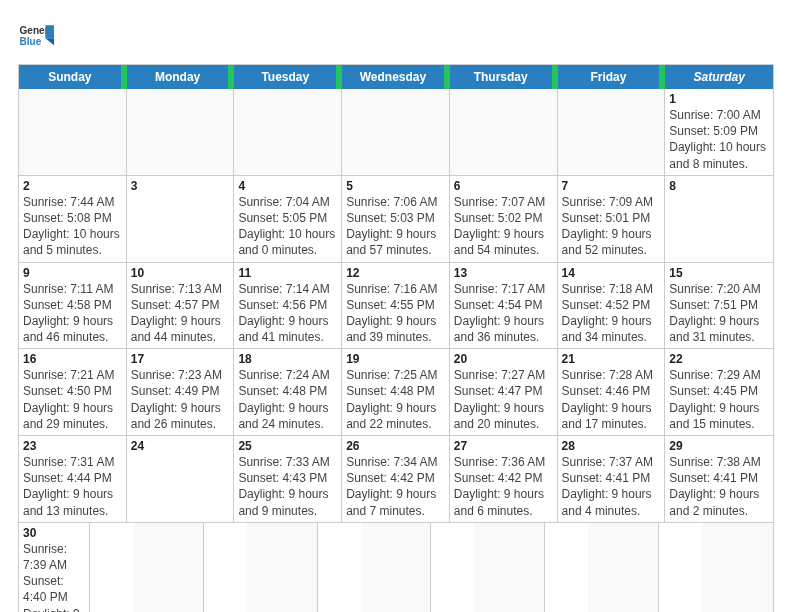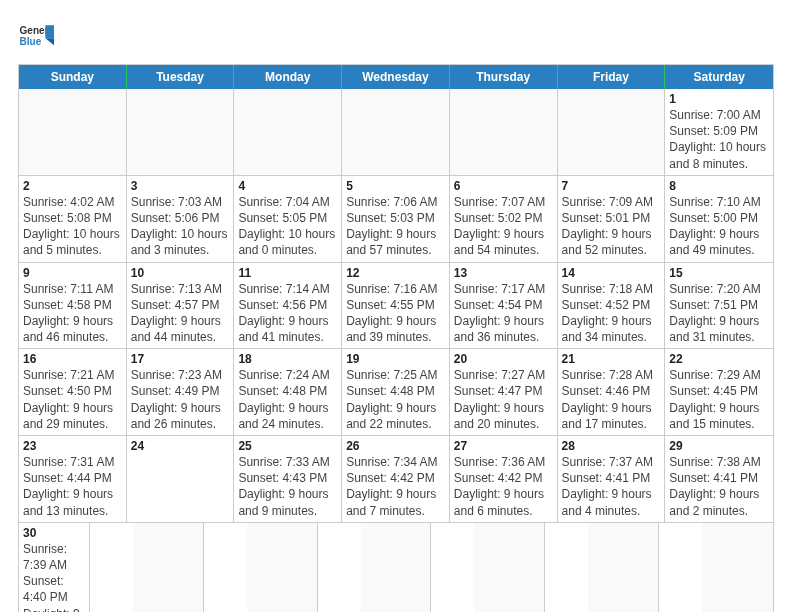--- a/index.html
+++ b/index.html
@@ -56,23 +56,23 @@
       display: grid;
       grid-template-columns: repeat(7, 1fr);
       background: #2a7fc1;
     }
     .cal-header-cell {
       color: #fff;
       font-size: 12px;
       font-weight: bold;
       text-align: center;
       padding: 5px 2px;
-      border-right: 1px solid #22c55e;
-    }
-    .cal-header-cell:last-child { border-right: none; }
+      border-right: 6px solid #22c55e;
+    }
+    .cal-header-cell:last-child { border-right: none; font-style: italic; }
     .cal-body {
       display: flex;
       flex-direction: column;
       flex: 1;
     }
     .cal-row {
       display: grid;
       grid-template-columns: repeat(7, 1fr);
       flex: 1;
       border-bottom: 1px solid #ccc;
@@ -117,22 +117,22 @@
     </div>
     <div class="title-block">
       <h1></h1>
       <h2></h2>
     </div>
   </div>
 
   <div class="calendar">
     <div class="cal-header">
     <div class="cal-header-cell">Sunday</div>
+        <div class="cal-header-cell">Monday</div>
         <div class="cal-header-cell">Tuesday</div>
-        <div class="cal-header-cell">Monday</div>
         <div class="cal-header-cell">Wednesday</div>
         <div class="cal-header-cell">Thursday</div>
         <div class="cal-header-cell">Friday</div>
         <div class="cal-header-cell">Saturday</div>
       </div>
     <div class="cal-body">
     <div class="cal-row">
           <div class="cal-cell empty"></div>
           <div class="cal-cell empty"></div>
           <div class="cal-cell empty"></div>
@@ -143,31 +143,27 @@
             <span class="day-num">1</span>
             <div class="day-info">Sunrise: 7:00 AM
 Sunset: 5:09 PM
 Daylight: 10 hours
 and 8 minutes.</div>
           </div>
         </div>
         <div class="cal-row">
           <div class="cal-cell">
             <span class="day-num">2</span>
-            <div class="day-info">Sunrise: 4:02 AM
+            <div class="day-info">Sunrise: 7:44 AM
 Sunset: 5:08 PM
 Daylight: 10 hours
 and 5 minutes.</div>
           </div>
           <div class="cal-cell">
             <span class="day-num">3</span>
-            <div class="day-info">Sunrise: 7:03 AM
-Sunset: 5:06 PM
-Daylight: 10 hours
-and 3 minutes.</div>
           </div>
           <div class="cal-cell">
             <span class="day-num">4</span>
             <div class="day-info">Sunrise: 7:04 AM
 Sunset: 5:05 PM
 Daylight: 10 hours
 and 0 minutes.</div>
           </div>
           <div class="cal-cell">
             <span class="day-num">5</span>
@@ -185,24 +181,20 @@
           </div>
           <div class="cal-cell">
             <span class="day-num">7</span>
             <div class="day-info">Sunrise: 7:09 AM
 Sunset: 5:01 PM
 Daylight: 9 hours
 and 52 minutes.</div>
           </div>
           <div class="cal-cell">
             <span class="day-num">8</span>
-            <div class="day-info">Sunrise: 7:10 AM
-Sunset: 5:00 PM
-Daylight: 9 hours
-and 49 minutes.</div>
           </div>
         </div>
         <div class="cal-row">
           <div class="cal-cell">
             <span class="day-num">9</span>
             <div class="day-info">Sunrise: 7:11 AM
 Sunset: 4:58 PM
 Daylight: 9 hours
 and 46 minutes.</div>
           </div>

